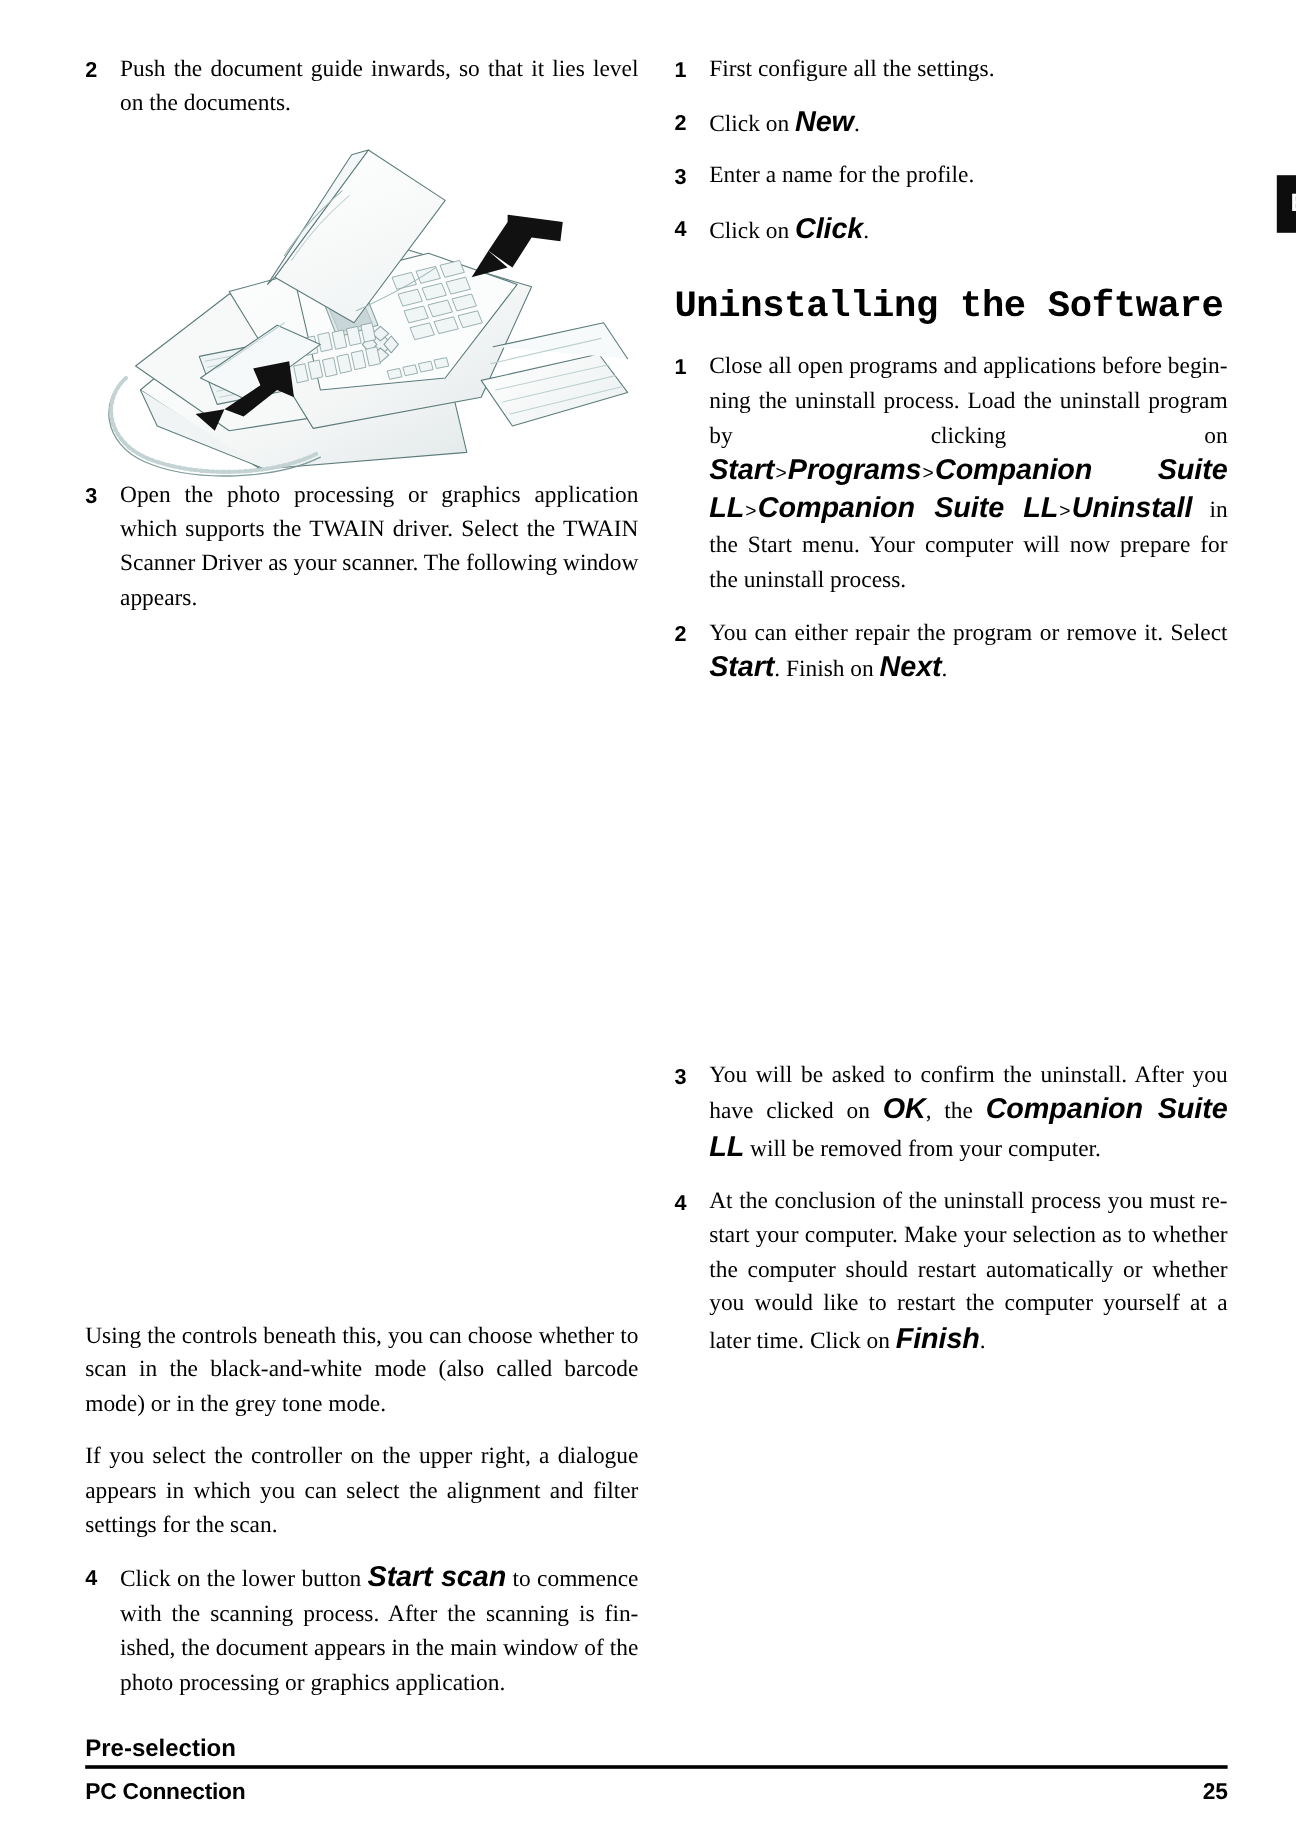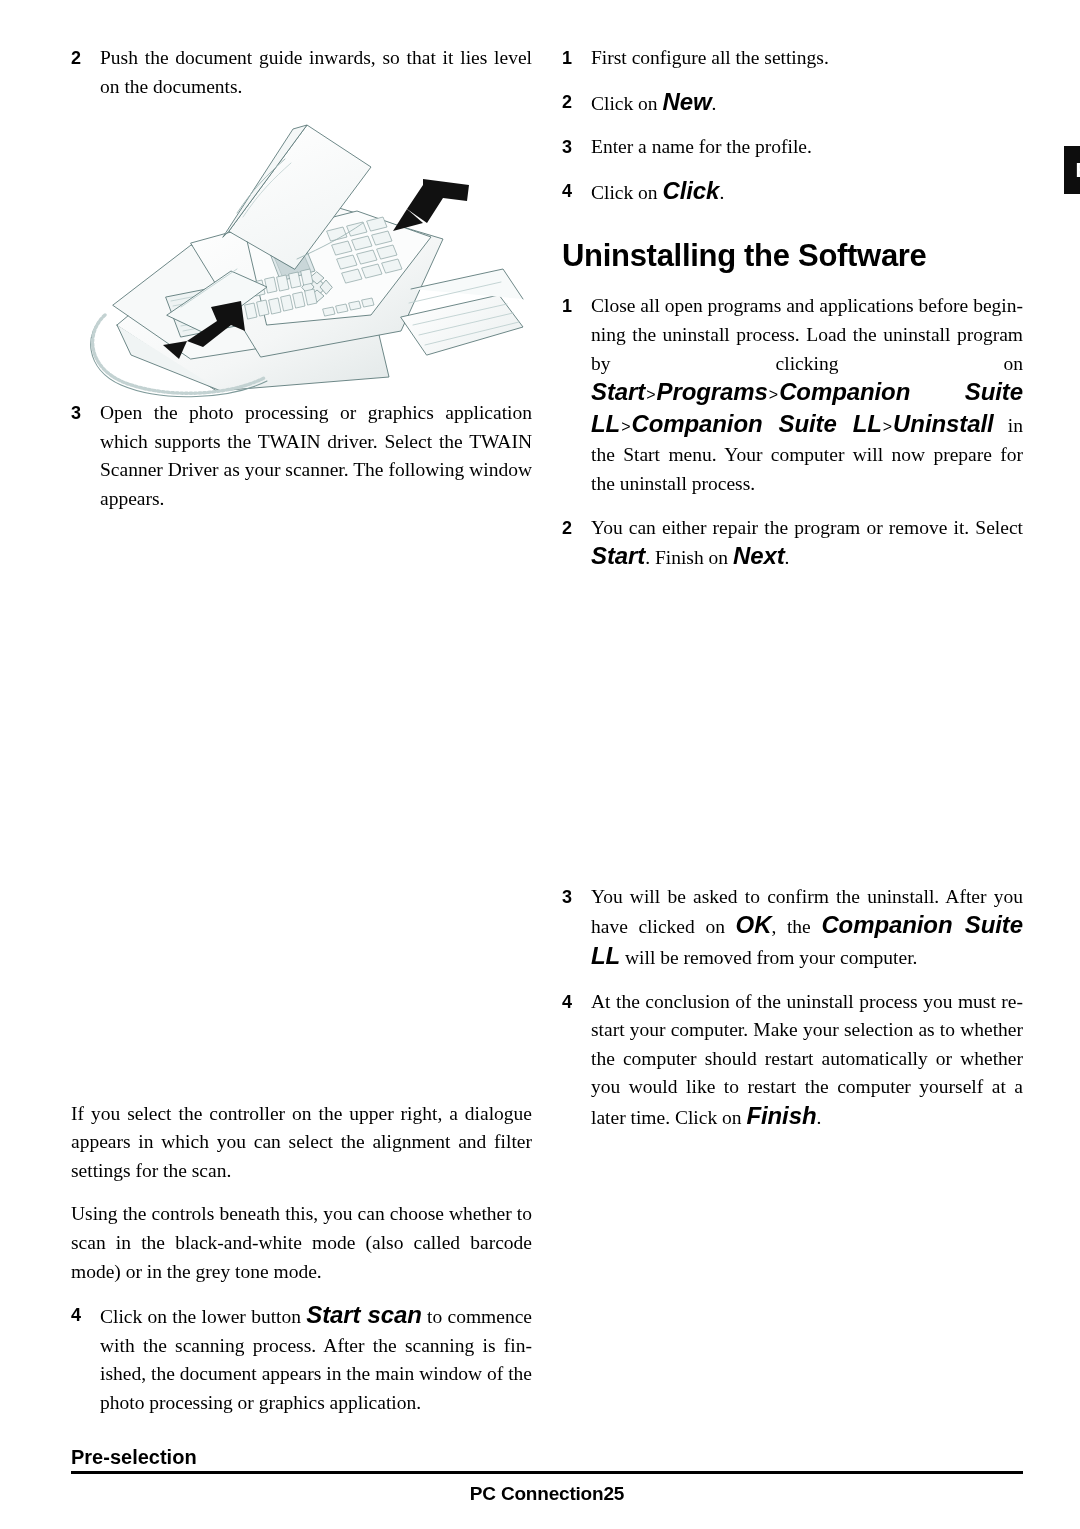--- a/index.html
+++ b/index.html
@@ -99,21 +99,21 @@
   }
   span.sep {
     font-family: "Liberation Sans", sans-serif;
     font-weight: normal;
     font-size: 16px;
     padding: 0 1px;
   }
 
   
   h1.sec-title {
-    font-family: Liberation Sans, sans-serif;
+    font-family: Liberation Mono, monospace;
     font-weight: bold;
     font-size: 31px;
     line-height: 36px;
     letter-spacing: -0.3px;
     margin: 31px 0 18px 0;
   }
   h2.sub-title {
     font-family: "Liberation Sans", sans-serif;
     font-weight: bold;
     font-size: 20px;
@@ -142,21 +142,21 @@
     top: 1471px;
     width: 952px;
   }
   .footer .rule {
     border-top: 3px solid #000000;
     width: 100%;
     margin-bottom: 9px;
   }
   .footer .row {
     display: flex;
-    justify-content: center;
+    justify-content: space-between;
     align-items: baseline;
     font-family: "Liberation Sans", sans-serif;
     font-weight: bold;
     font-size: 19px;
     letter-spacing: -0.2px;
   }
 </style>
 </head>
 <body>
 
@@ -297,23 +297,23 @@
 
     <ol class="steps">
       <li>
         <span class="num">3</span>
         <span class="txt">Open the photo processing or graphics application which supports the TWAIN driver. Select the TWAIN Scanner Driver as your scanner. The following window appears.</span>
       </li>
     </ol>
 
     <div class="gap-lg"></div>
 
+    <p class="body">Using the controls beneath this, you can choose whether to scan in the black-and-white mode (also called barcode mode) or in the grey tone mode.</p>
+
     <p class="body">If you select the controller on the upper right, a dialogue appears in which you can select the alignment and filter settings for the scan.</p>
-
-    <p class="body">Using the controls beneath this, you can choose whether to scan in the black-and-white mode (also called barcode mode) or in the grey tone mode.</p>
 
 
     <ol class="steps">
       <li>
         <span class="num">4</span>
         <span class="txt"><span>Click on the lower button </span><b class="ui">Start scan</b><span> to commence with the scanning process. After the scanning is fin-ished, the document appears in the main window of the photo processing or graphics application.</span></span>
       </li>
     </ol>
 
     <h2 class="sub-title">Pre-selection</h2>

